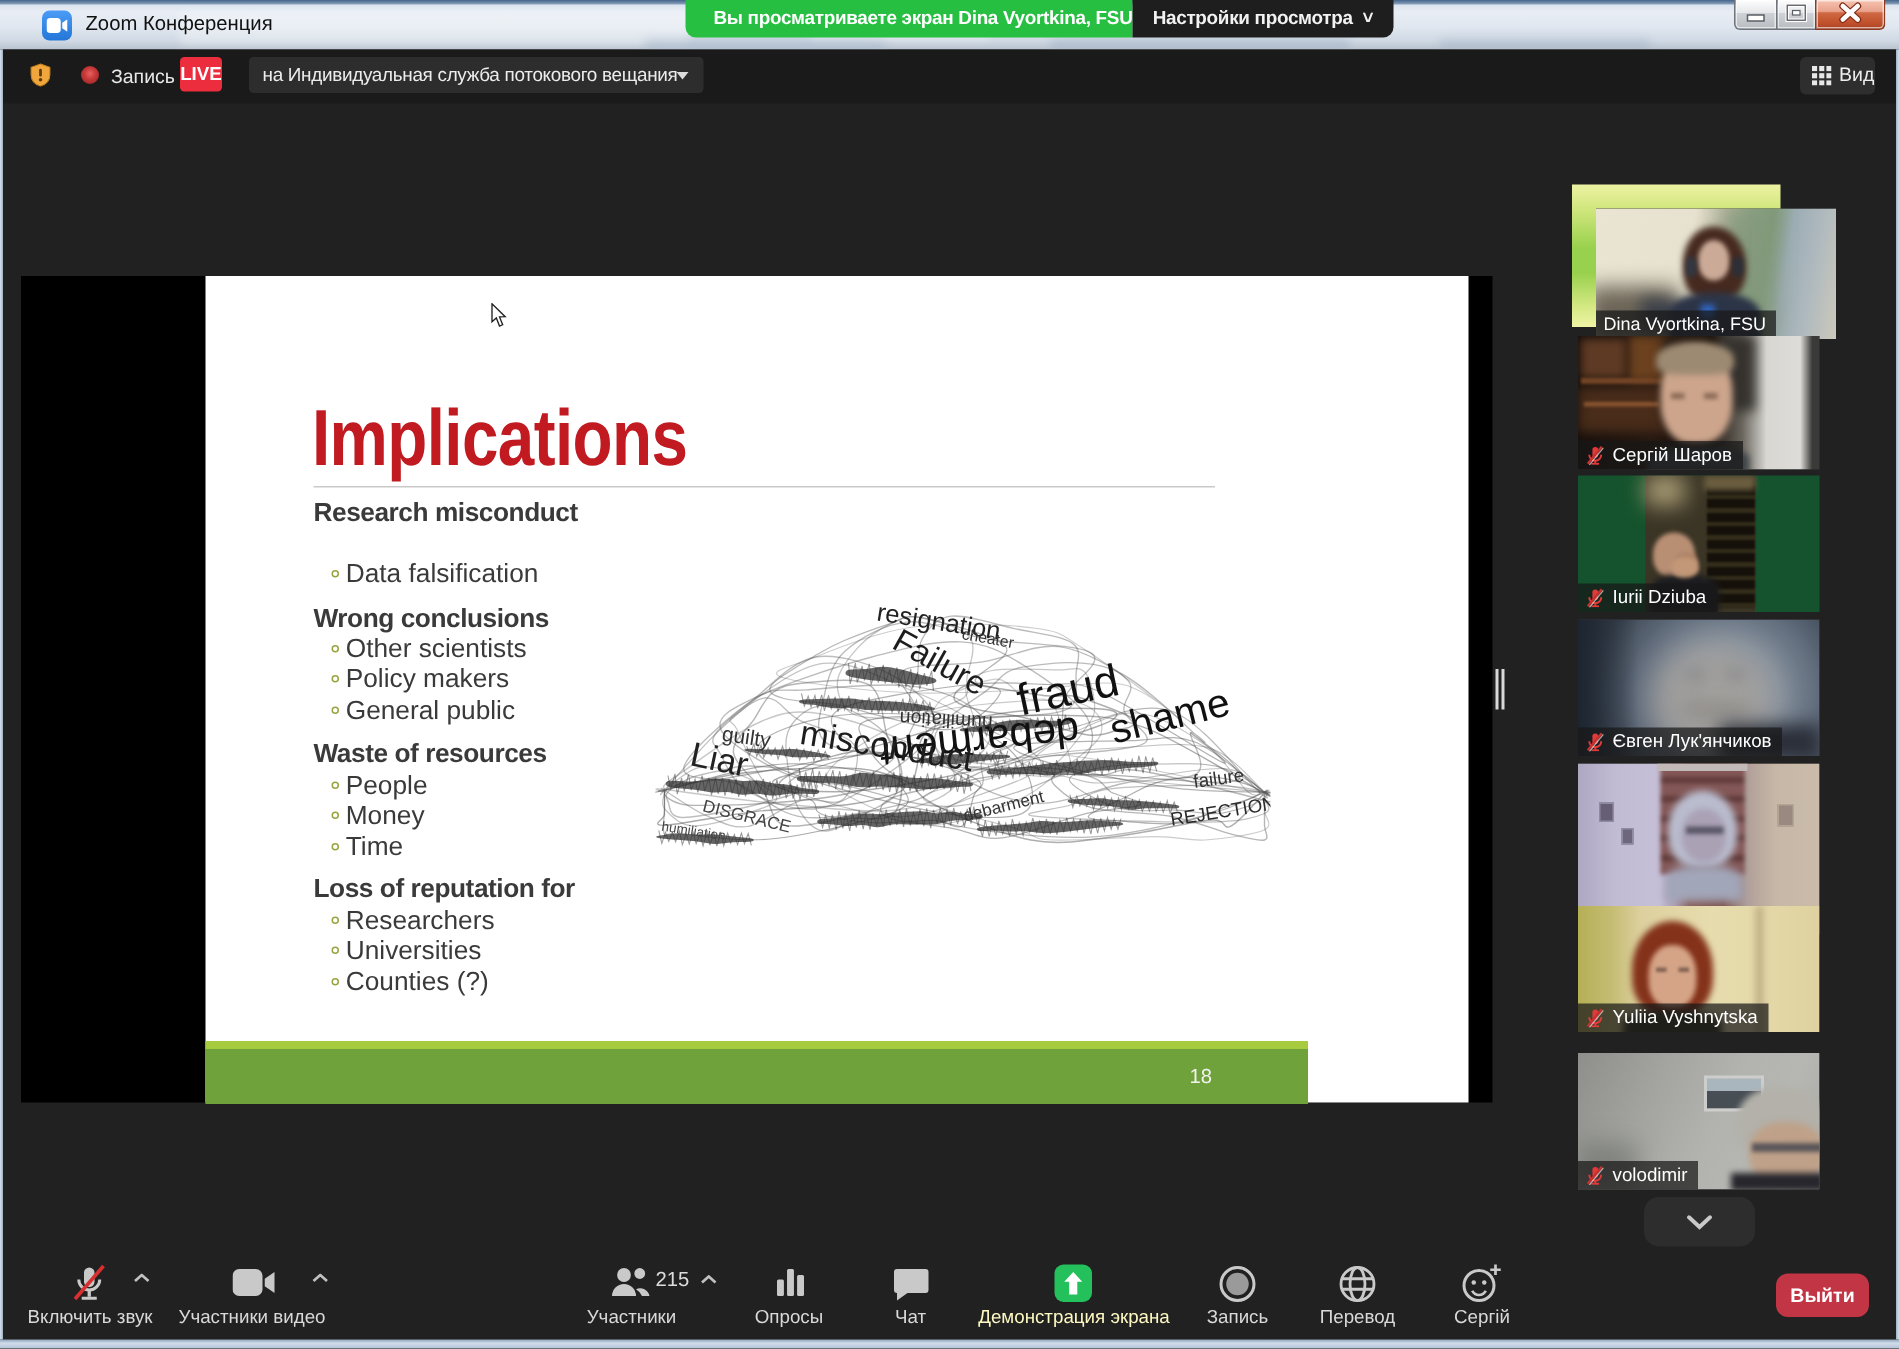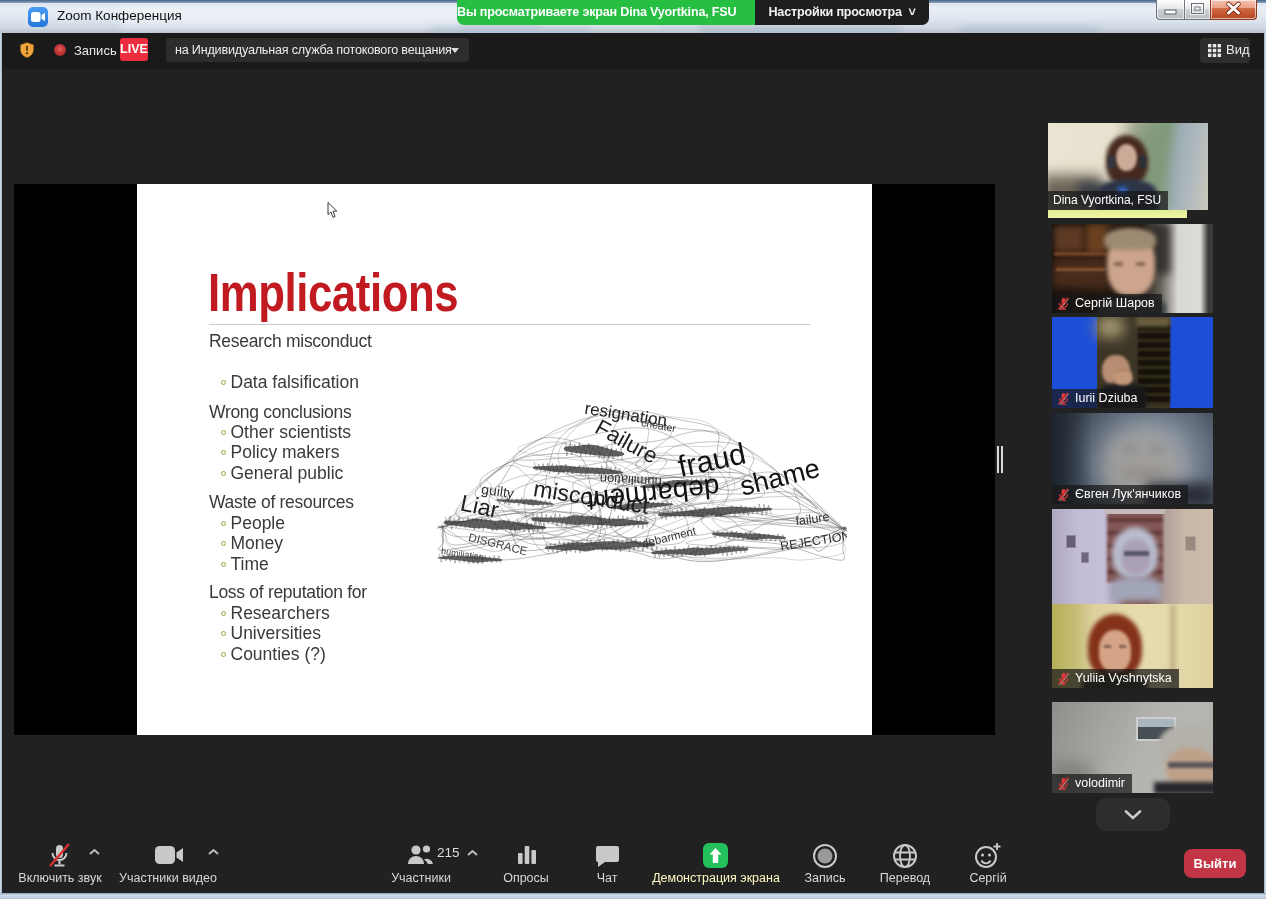--- a/index.html
+++ b/index.html
@@ -9,39 +9,39 @@
 .smudge{position:absolute;border-radius:3px;filter:blur(3px)}
 #zicon{position:absolute;left:28px;top:7px;width:20px;height:20px;border-radius:5px;background:linear-gradient(180deg,#4a9cf5,#2476d8)}
 #zicon svg{position:absolute;left:3px;top:5px}
 #wtitle{position:absolute;left:57px;top:8px;font-size:13.5px;color:#111}
 
 .wbtn{position:absolute;top:0;height:20px;border:1px solid #70757d;border-top:none;background:linear-gradient(180deg,#fdfdfd 0,#e5e7ea 45%,#cfd2d6 46%,#b9bdc2 100%);box-shadow:inset 0 0 0 1px rgba(255,255,255,.6)}
 #btn-min{left:1156px;width:29px;border-radius:0 0 0 4px}
 #btn-max{left:1184px;width:27px}
 #btn-close{left:1210px;width:47px;border-radius:0 0 4px 0;background:linear-gradient(180deg,#f6c4b2 0,#e9a28b 40%,#cf6a44 45%,#c0512c 80%,#ad4526 100%);border-color:#8c3a1f}
 
-#gbanner{position:absolute;left:457px;top:0;width:298px;height:25px;background:#27bf42;border-radius:0 0 0 7px;color:#fff;font-weight:bold;font-size:12.6px;text-align:left;line-height:25px;letter-spacing:-.2px}
+#gbanner{position:absolute;left:457px;top:0;width:298px;height:25px;background:#27bf42;border-radius:0 0 0 7px;color:#fff;font-weight:bold;font-size:12.6px;text-align:right;line-height:25px;letter-spacing:-.2px}
 #vsettings{position:absolute;left:755px;top:0;width:174px;height:25px;background:#1e1e1e;border-radius:0 0 7px 0;color:#f2f2f2;font-weight:bold;font-size:12.6px;text-align:center;line-height:25px;letter-spacing:-.2px}
 
 #mheader{position:absolute;left:2px;top:33px;width:1262px;height:36px;background:#1a1a1a}
 #rec-dot{position:absolute;left:54px;top:44px;width:12px;height:12px;border-radius:50%;background:radial-gradient(circle at 50% 42%,#e86060 0,#c93a3a 40%,#8c1f1f 100%)}
 #rec-txt{position:absolute;left:74px;top:43px;color:#e8e8e8;font-size:13px}
 #live{position:absolute;left:120px;top:38px;width:28px;height:23px;background:#ec2d3e;border-radius:3px;color:#fff;font-weight:bold;font-size:12.5px;text-align:center;line-height:23px}
 #stream-dd{position:absolute;left:166px;top:38px;width:303px;height:24px;background:#2d2d2d;border-radius:3px;color:#ececec;font-size:12.6px;line-height:24px;padding-left:9px;letter-spacing:-.2px}
 #stream-dd .tri{position:absolute;right:10px;top:10px;width:0;height:0;border-left:4.5px solid transparent;border-right:4.5px solid transparent;border-top:5px solid #ddd}
 #vid-btn{position:absolute;left:1200px;top:38px;width:50px;height:25px;background:#2e2e2e;border-radius:4px;color:#eee;font-size:13px}
 
 #main{position:absolute;left:2px;top:69px;width:1262px;height:824px;background:#212121}
 #share{position:absolute;left:12px;top:115px;width:981px;height:551px;background:#000}
-#slide{position:absolute;left:123px;top:0;width:735px;height:551px;background:#fff;color:#3a3a3a}
+#slide{position:absolute;left:123px;top:0;width:842px;height:551px;background:#fff;color:#3a3a3a}
 #handle{position:absolute;left:995px;top:377px;width:6px;height:27px;border-left:2px solid #d8d8d8;border-right:2px solid #d8d8d8}
 
 #slide h1{position:absolute;left:71px;top:78px;font-size:53px;letter-spacing:-.5px;color:#c11a21;font-weight:bold;transform:scaleX(.825);transform-origin:left}
 #rule{position:absolute;left:72px;top:140px;width:601px;height:1px;background:#c9c9c9}
-.sh{position:absolute;left:72px;font-size:17.5px;font-weight:normal;white-space:nowrap;letter-spacing:-.3px}
+.sh{position:absolute;left:72px;font-size:17.5px;font-weight:bold;white-space:nowrap;letter-spacing:-.3px}
 .si{position:absolute;left:84px;font-size:17.5px;white-space:nowrap}
 .si i{display:inline-block;width:5px;height:5px;border:1.5px solid #9aa23e;border-radius:50%;margin-right:4.5px;position:relative;top:-3px}
 #gfoot{position:absolute;left:0;top:510px;width:735px;height:42px;background:linear-gradient(180deg,#a6cb3e 0,#a6cb3e 5px,#6fa23b 5px,#6fa23b 42px)}
 #gfoot span{position:absolute;left:656px;top:16px;color:#f2f2f2;font-size:13.5px}
 
 .tile{position:absolute;left:1052px;width:161px;height:90px;overflow:hidden;background:#333}
 .nlabel{position:absolute;left:0;bottom:0;height:19px;background:rgba(24,24,24,.72);color:#fff;font-size:12.5px;line-height:19px;padding:0 7px 0 5px;white-space:nowrap;display:flex;align-items:center}
 .nlabel svg{margin-right:5px}
 
 .tlabel{position:absolute;color:#d9d9d9;font-size:12.5px;white-space:nowrap;transform:translateX(-50%);top:871px}
@@ -206,29 +206,32 @@
 <text transform="translate(453,321) rotate(9)" text-anchor="middle" font-size="23" fill="#1d1d1d">misconduct</text>
 <text transform="translate(645,302) rotate(-14)" text-anchor="middle" font-size="27" fill="#111">shame</text>
 <text transform="translate(360,312) rotate(8)" text-anchor="middle" font-size="14" fill="#333">guilty</text>
 <text transform="translate(341,330) rotate(12)" text-anchor="middle" font-size="23" fill="#222">Liar</text>
 <text transform="translate(676,339) rotate(-8)" text-anchor="middle" font-size="12.5" fill="#333">failure</text>
 <text transform="translate(679,361) rotate(-9)" text-anchor="middle" font-size="12.5" fill="#2a2a2a">REJECTION</text>
 <text transform="translate(533,357) rotate(-14)" text-anchor="middle" font-size="11.5" fill="#333">debarment</text>
 <text transform="translate(360,364) rotate(14)" text-anchor="middle" font-size="11.5" fill="#444">DISGRACE</text>
 <text transform="translate(325,373) rotate(9)" text-anchor="middle" font-size="9" fill="#444">humiliation</text>
 </svg>
+  <div id="gfoot">
+          <span>18</span>
+        </div>
 </div>
 </div>
 <svg style="position:absolute;left:325px;top:133px" width="11" height="17" viewBox="0 0 11 17">
       <path d="M1 .5 L1 12.5 L3.9 10 L6 15.4 L8.1 14.5 L6 9.3 L9.8 9.1 Z" fill="#fff" stroke="#222" stroke-width=".9"></path>
     </svg>
 <div id="handle"></div>
 </div>
 
-<div style="position:absolute;left:1048px;top:123px;width:139px;height:95px;background:linear-gradient(180deg,#edf2a2 0,#cfe67c 18%,#98d14d 45%,#98d14d 62%,#d3e882 85%,#f0f4a6 100%);padding:0">
+<div style="position:absolute;left:1048px;top:123px;width:139px;height:95px;background:linear-gradient(180deg,#edf2a2 0,#cfe67c 18%,#98d14d 45%,#98d14d 62%,#d3e882 85%,#f0f4a6 100%);padding:16px">
  <div class="tile" style="position:relative;left:0;top:0;width:160px;height:87px">
   <div class="abs" style="left:0;top:0;width:160px;height:87px;background:linear-gradient(100deg,#eae5d3 0%,#e7e2cf 38%,#b4b49c 50%,#8aa383 60%,#7e9a78 68%,#9dadb4 76%,#adb8be 86%,#ccc9bb 100%)"></div>
   <div class="abs" style="left:86px;top:0;width:34px;height:87px;background:#84987c;filter:blur(7px);opacity:.8"></div>
   <div class="abs" style="left:-6px;top:52px;width:60px;height:40px;background:#6b6456;filter:blur(7px)"></div>
   <div class="abs" style="left:30px;top:60px;width:26px;height:20px;background:#3a3f49;filter:blur(5px)"></div>
   <div class="abs" style="left:58px;top:12px;width:42px;height:50px;background:#46291f;border-radius:48% 52% 40% 40%;filter:blur(2px)"></div>
   <div class="abs" style="left:68px;top:21px;width:21px;height:27px;background:#cbab98;border-radius:50% 50% 46% 46%;filter:blur(1.6px)"></div>
   <div class="abs" style="left:60px;top:32px;width:7px;height:14px;background:#2f3a46;border-radius:40%;filter:blur(1.8px);opacity:.9"></div>
   <div class="abs" style="left:91px;top:32px;width:7px;height:14px;background:#27313c;border-radius:40%;filter:blur(1.8px);opacity:.9"></div>
   <div class="abs" style="left:48px;top:56px;width:62px;height:34px;background:#2c3547;border-radius:45% 45% 0 0;filter:blur(2px)"></div>
@@ -257,21 +260,21 @@
           <path d="M2.5 6.2 a4 4 0 0 0 8 0" stroke="#e03a3a" stroke-width="1.3" fill="none"></path>
           <rect x="5.9" y="10" width="1.3" height="2"></rect>
           <rect x="4" y="11.6" width="5" height="1.2"></rect>
         </g>
         <path d="M1.5 12.2 L10.8 0.8" stroke="#c82f2f" stroke-width="1.6"></path>
         <path d="M2.6 13 L11.9 1.6" stroke="#f0e0e0" stroke-width="0.8" opacity="0.7"></path>
       </svg>
       <span>Сергій Шаров</span>
     </div>
 </div>
-<div class="tile" style="top:317px;height:91px;background:#1d4ed8">
+<div class="tile" style="top:317px;height:91px;background:#14532d">
   <div class="abs" style="left:45px;top:0;width:73px;height:91px;background:#3b3526"></div>
   <div class="abs" style="left:45px;top:0;width:26px;height:20px;background:#a89c74;filter:blur(7px)"></div>
   <div class="abs" style="left:86px;top:4px;width:32px;height:84px;background:repeating-linear-gradient(180deg,#332d1a 0 3px,#15110a 3px 9px);filter:blur(.8px)"></div>
   <div class="abs" style="left:84px;top:0px;width:34px;height:10px;background:#6b5e40;filter:blur(2px)"></div>
   <div class="abs" style="left:50px;top:38px;width:28px;height:30px;background:#b98f74;border-radius:48% 48% 44% 44%;filter:blur(1.5px)"></div>
   <div class="abs" style="left:64px;top:52px;width:16px;height:16px;background:#a87e62;border-radius:40%;filter:blur(1.5px)"></div>
   <div class="abs" style="left:48px;top:66px;width:46px;height:26px;background:#1c1c20;border-radius:40% 40% 0 0;filter:blur(2px)"></div>
   <div class="abs" style="left:62px;top:54px;width:18px;height:14px;background:#c29878;border-radius:45%;filter:blur(1.5px)"></div>
   <div class="nlabel">
       <svg width="13" height="13" viewBox="0 0 13 13">

